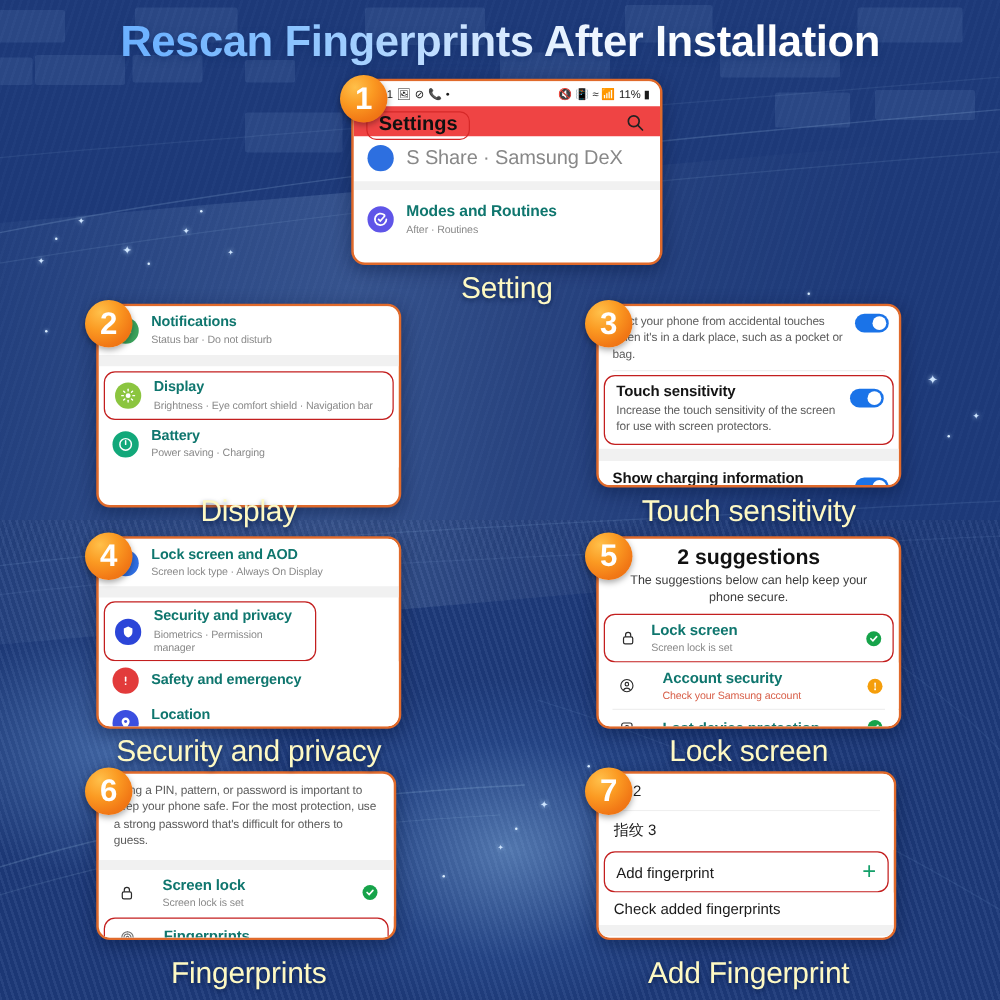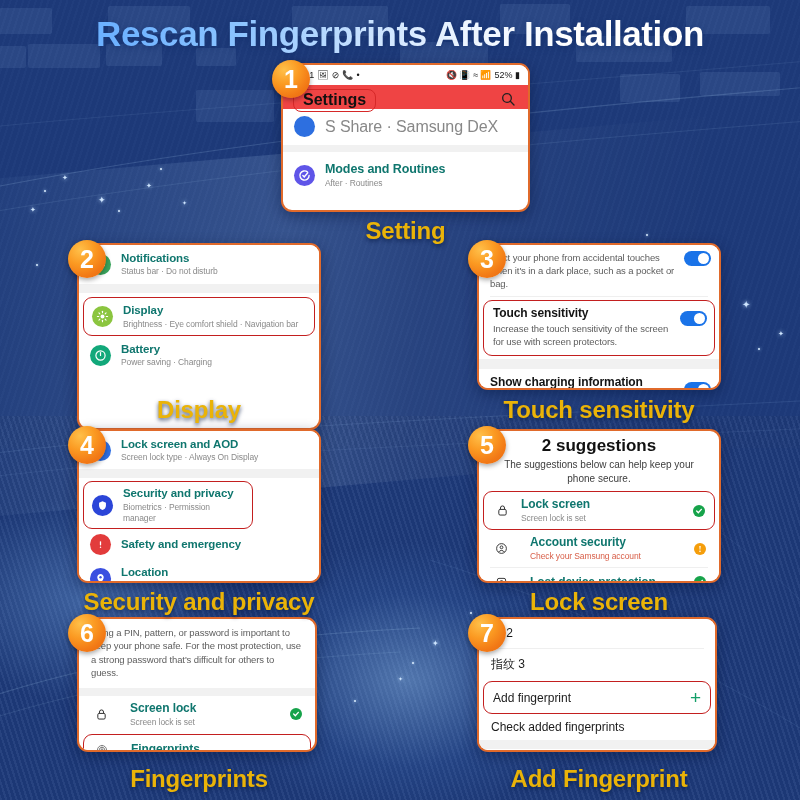--- a/index.html
+++ b/index.html
@@ -68,22 +68,22 @@
     box-shadow:0 4px 14px rgba(0,20,60,.45);
   }
   .badge{
     position:absolute; z-index:9; width:38px; height:38px; border-radius:50%;
     background:radial-gradient(circle at 32% 26%, #ffc04a 0%, #fb9a22 38%, #f27916 70%, #e4690e 100%);
     color:#fff; font-size:25px; font-weight:bold; line-height:38px; text-align:center;
     font-family:"Liberation Sans", sans-serif;
     box-shadow:0 2px 5px rgba(0,0,0,.35);
   }
   .caption{
-    position:absolute; z-index:7; text-align:center; color:#eab308;
-    font-size:24px; font-weight:bold; letter-spacing:-.2px;
+    position:absolute; z-index:7; text-align:center; color:#fef9c3;
+    font-size:24px; font-weight:normal; letter-spacing:-.2px;
     text-shadow:0 2px 4px rgba(5,25,70,.75);
     font-family:"Liberation Sans", sans-serif;
   }
 
   
   .statusbar{
     height:20px; display:flex; align-items:center; justify-content:space-between;
     padding:0 8px 0 22px; font-size:9px; color:#1a1a1a; background:#fff;
   }
   .sb-left, .sb-right{ display:flex; align-items:center; gap:3px; }
@@ -205,21 +205,21 @@
       <span>🖼</span>
       <span>⊘</span>
       <span>📞</span>
       <span>•</span>
     </div>
     <div class="sb-right">
       <span>🔇</span>
       <span>📳</span>
       <span>≈</span>
       <span>📶</span>
-      <span>52%</span>
+      <span>11%</span>
       <span>▮</span>
     </div>
   </div>
   <div class="hdrbar">
     <div class="hdr-title">Settings</div>
     <span>
       <svg width="16" height="16" viewBox="0 0 24 24" fill="none" stroke="#222" stroke-width="2">
           <circle cx="10.5" cy="10.5" r="6.5"></circle>
           <line x1="15.5" y1="15.5" x2="21" y2="21" stroke-linecap="round"></line>
         </svg>
@@ -241,21 +241,21 @@
     </div>
     <div class="rtext">
       <div class="rtitle" style="font-size:12.5px">Modes and Routines</div>
       <div class="rsub">After  ·  Routines</div>
     </div>
   </div>
 </div>
 <div class="caption" style="left:281px;top:217px;width:249px">Setting</div>
 
 <div class="badge" style="left:68px;top:240px">2</div>
-<div class="panel" style="left:77px;top:243px;width:244px;height:187px">
+<div class="panel" style="left:77px;top:243px;width:244px;height:163px">
   <div class="row" style="padding:6px 11px 7px">
     <div class="ricon" style="background:#3ba55d">
       <svg width="12" height="12" viewBox="0 0 24 24" fill="#fff">
           <path d="M12 2a6 6 0 0 0-6 6v4l-2 3v1h16v-1l-2-3V8a6 6 0 0 0-6-6zm0 19a2.6 2.6 0 0 0 2.5-2h-5A2.6 2.6 0 0 0 12 21z"></path>
         </svg>
     </div>
     <div class="rtext">
       <div class="rtitle">Notifications</div>
       <div class="rsub">Status bar  ·  Do not disturb</div>
     </div>

